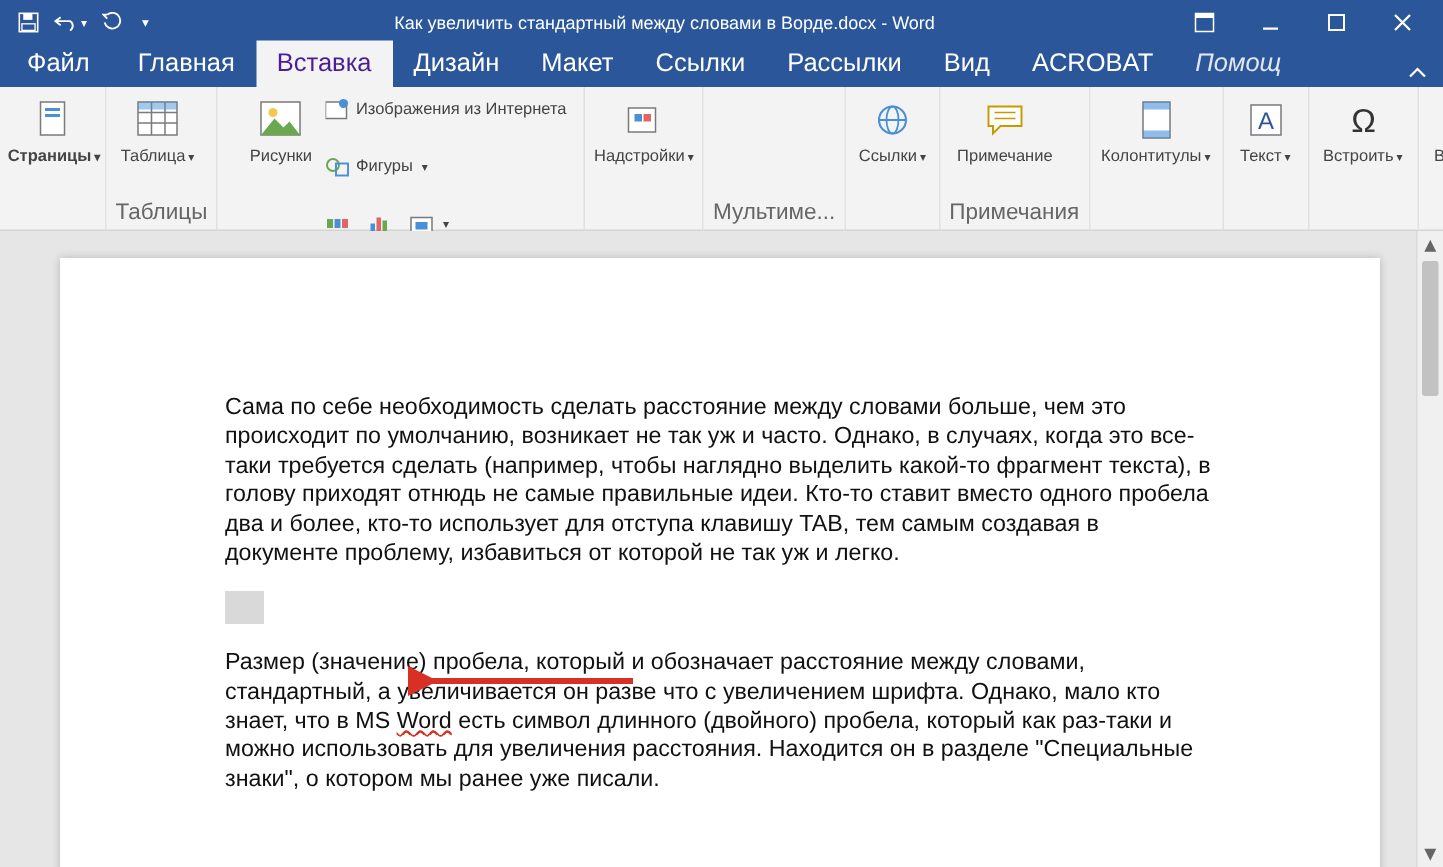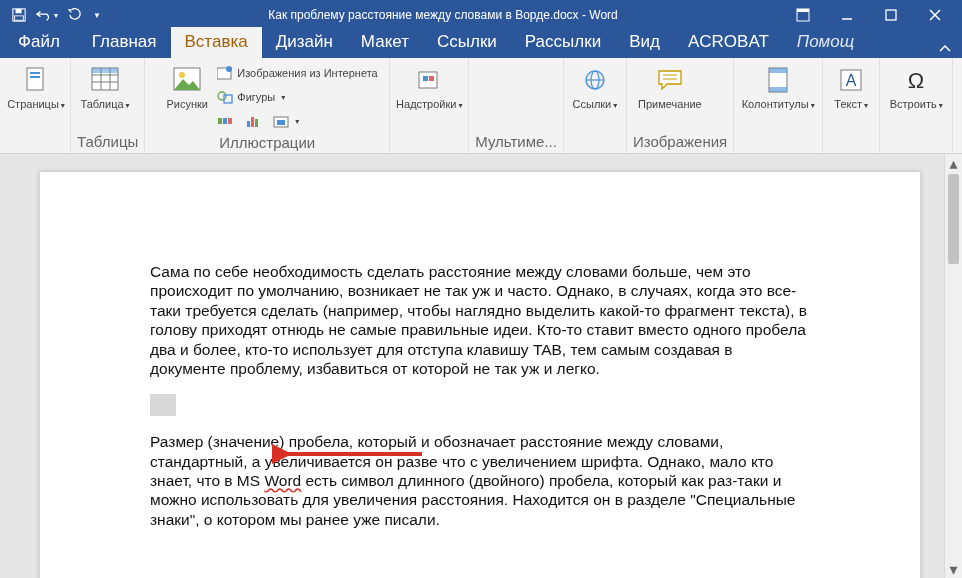--- a/index.html
+++ b/index.html
@@ -7,31 +7,31 @@
 
 .titlebar { background: #2b579a; height: 30px; display: flex; align-items: center; color: #fff; font-size: 12px; padding: 0 6px; }
 .titlebar .qat { display: flex; align-items: center; gap: 2px; }
 .titlebar .qat-btn { width: 26px; height: 24px; display: flex; align-items: center; justify-content: center; cursor: pointer; }
 .titlebar .title { flex: 1; text-align: center; }
 .titlebar .wincontrols { display: flex; align-items: center; gap: 2px; }
 .titlebar .wc-btn { width: 42px; height: 24px; display: flex; align-items: center; justify-content: center; cursor: pointer; }
 
 .menubar { background: #2b579a; height: 28px; display: flex; align-items: flex-end; padding-left: 4px; }
 .menu-tab { color: #fff; font-size: 17px; padding: 5px 14px 6px; cursor: pointer; }
-.menu-tab.active { background: #f3f3f3; color: #a16207; }
+.menu-tab.active { background: #f3f3f3; color: #4c1d95; }
 .menu-tab.file { margin-right: 4px; }
 .collapse-ribbon { margin-left: auto; color: #fff; padding: 4px 10px; cursor: pointer; }
 
 .ribbon { background: #f3f3f3; border-bottom: 1px solid #d4d4d4; height: 96px; display: flex; font-size: 11px; color: #444; }
 .rgroup { border-right: 1px solid #e1e1e1; padding: 2px 6px 0; display: flex; flex-direction: column; }
 .rgroup .label { text-align: center; font-size: 15px; color: #666; padding: 2px 0 3px; margin-top: auto; }
 .big-btn { display: flex; flex-direction: column; align-items: center; justify-content: flex-start; width: 56px; padding-top: 4px; cursor: pointer; gap: 2px; }
 .big-btn .icon { width: 32px; height: 32px; display: flex; align-items: center; justify-content: center; }
 .big-btn .txt { text-align: center; line-height: 12px; }
-.small-btns { display: flex; flex-direction: column; gap: 2px; padding-top: 2px; }
+.small-btns { display: flex; flex-direction: column; gap: 16px; padding-top: 2px; }
 .small-btn { display: flex; align-items: center; gap: 4px; height: 22px; padding: 0 4px; cursor: pointer; }
 .small-icon { width: 16px; height: 16px; display: flex; align-items: center; justify-content: center; }
 .row { display: flex; }
 
 .doc-area { background: #e6e6e6; height: calc(578px - 30px - 28px - 96px); position: relative; overflow: hidden; }
 .scrollbar-v { position: absolute; right: 0; top: 0; bottom: 0; width: 18px; background: #f0f0f0; border-left: 1px solid #dadada; }
 .scrollbar-v .arrow { height: 18px; display: flex; align-items: center; justify-content: center; color: #666; cursor: pointer; }
 .scrollbar-v .thumb { position: absolute; left: 3px; right: 3px; top: 20px; height: 90px; background: #c2c2c2; border-radius: 2px; cursor: pointer; }
 .scrollbar-v .arrow.down { position: absolute; bottom: 0; left: 0; right: 0; }
 .page { position: absolute; left: 40px; top: 18px; width: 880px; min-height: 600px; background: #fff; box-shadow: 0 0 6px rgba(0,0,0,.2); padding: 90px 110px 40px 110px; font-size: 15.5px; color: #111; line-height: 1.25; font-family: Arial, sans-serif; }
@@ -61,21 +61,21 @@
         <span class="drop-caret">▾</span>
     </div>
     <div class="qat-btn">
       <svg width="14" height="14" viewBox="0 0 16 16">
           <path d="M4 2 A6 6 0 1 1 2 8" fill="none" stroke="#fff" stroke-width="1.4"></path>
           <path d="M4 2 L1 2 L4 5" fill="none" stroke="#fff" stroke-width="1.4"></path>
         </svg>
     </div>
     <div class="qat-btn" style="width:14px;font-size:9px;">▾</div>
   </div>
-  <div class="title">Как проблему расстояние между словами в Ворде.docx - Word</div>
+  <div class="title">Как увеличить стандартный между словами в Ворде.docx - Word</div>
   <div class="wincontrols">
     <div class="wc-btn">
         <svg width="14" height="14" viewBox="0 0 14 14">
           <rect x="1" y="1" width="12" height="12" fill="none" stroke="#fff"></rect>
           <rect x="1" y="1" width="12" height="3" fill="#fff"></rect>
         </svg>
       </div>
     <div class="wc-btn">
         <svg width="12" height="12">
           <line x1="1" y1="10" x2="11" y2="10" stroke="#fff" stroke-width="1.5"></line>
@@ -108,21 +108,21 @@
   <div class="menu-tab" style="opacity:.85;font-style:italic;">Помощ</div>
   <div class="collapse-ribbon">
       <svg width="14" height="10">
         <path d="M2 7 L7 2 L12 7" fill="none" stroke="#fff" stroke-width="1.5"></path>
       </svg>
     </div>
 </div>
 
 <div class="ribbon">
 
-  <div class="rgroup" style="padding-left:8px;">
+  <div class="rgroup" style="padding-left:8px;font-weight:bold;">
     <div class="big-btn">
       <div class="icon">
           <svg width="24" height="28" viewBox="0 0 24 28">
             <rect x="3" y="2" width="16" height="22" fill="#fff" stroke="#7a7a7a"></rect>
             <rect x="6" y="6" width="10" height="2" fill="#4a90d9"></rect>
             <rect x="6" y="10" width="10" height="2" fill="#4a90d9"></rect>
           </svg>
         </div>
       <div class="txt"><span>Страницы</span><span class="drop-caret">▾</span></div>
     </div>
@@ -248,21 +248,21 @@
     <div class="big-btn" style="width:74px;">
       <div class="icon">
           <svg width="26" height="22" viewBox="0 0 26 22">
             <path d="M2 2 H24 V15 H10 L5 20 V15 H2 Z" fill="#fff" stroke="#c79a00" stroke-width="1.3"></path>
             <line x1="6" y1="6" x2="20" y2="6" stroke="#c79a00"></line>
             <line x1="6" y1="10" x2="20" y2="10" stroke="#c79a00"></line>
           </svg>
         </div>
       <div class="txt">Примечание</div>
     </div>
-    <div class="label">Изображения</div>
+    <div class="label">Примечания</div>
   </div>
 
   <div class="rgroup">
     <div class="big-btn" style="width:76px;">
       <div class="icon">
           <svg width="22" height="26" viewBox="0 0 22 26">
             <rect x="2" y="1" width="18" height="24" fill="#fff" stroke="#7a7a7a"></rect>
             <rect x="2" y="1" width="18" height="5" fill="#4a90d9" opacity=".6"></rect>
             <rect x="2" y="20" width="18" height="5" fill="#4a90d9" opacity=".6"></rect>
           </svg>

